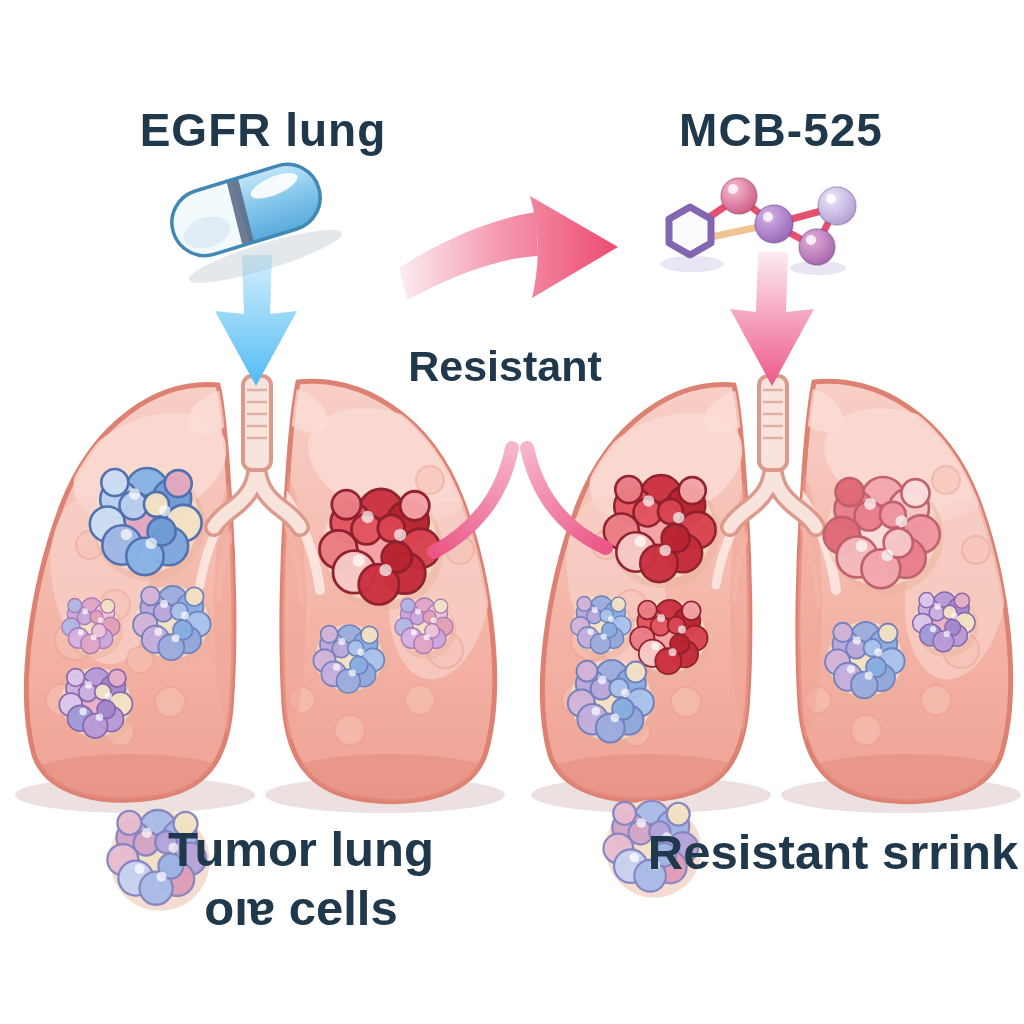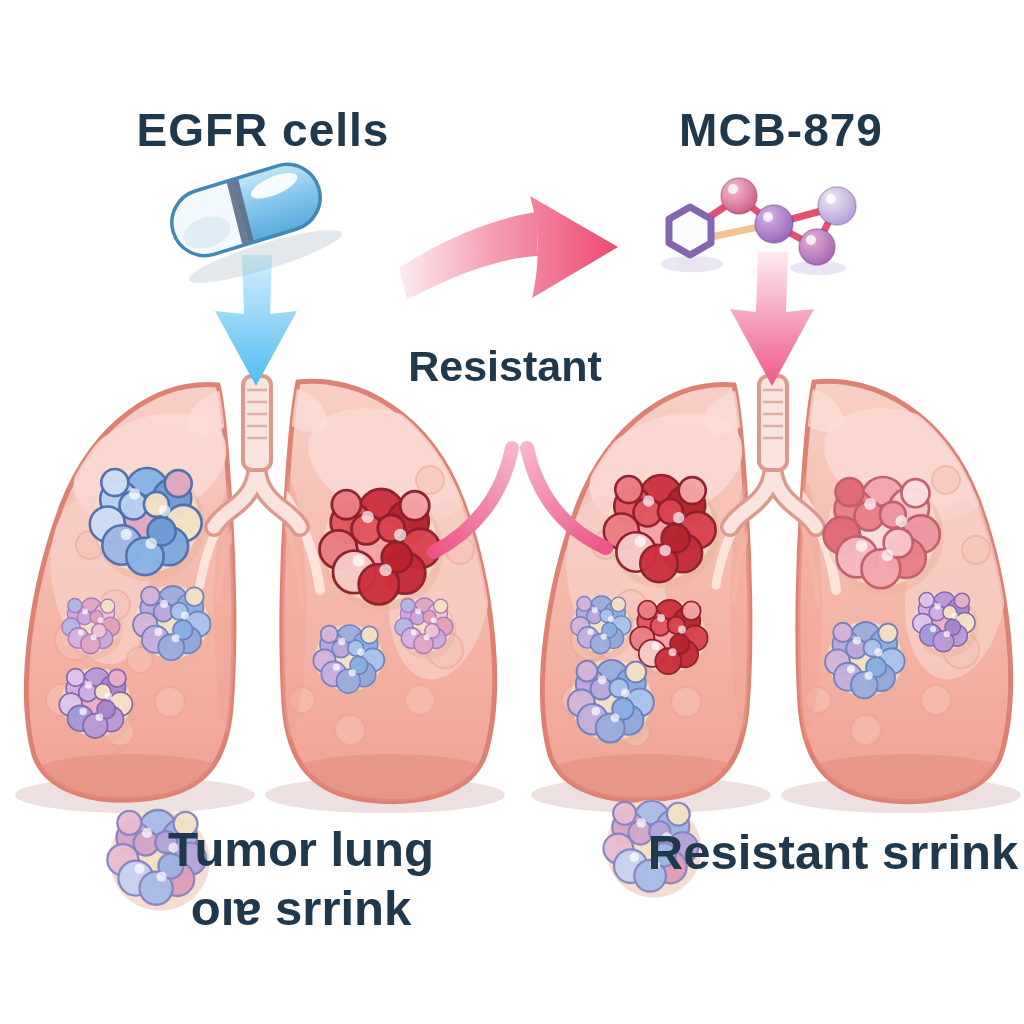--- a/index.html
+++ b/index.html
@@ -539,29 +539,29 @@
   </g>
 
   <g>
     <path d="M 512 448 C 502 498 472 532 434 552" stroke="url(#swooshLGrad)" stroke-width="14" fill="none" stroke-linecap="round"></path>
   </g>
   <g>
     <path d="M 527 448 C 538 498 566 530 606 548" stroke="url(#swooshRGrad)" stroke-width="14" fill="none" stroke-linecap="round"></path>
   </g>
 </svg>
 
-<div class="lbl lbl-top" style="left:263px;top:103px">EGFR cells</div>
-<div class="lbl lbl-top" style="left:781px;top:103px">MCB-879</div>
+<div class="lbl lbl-top" style="left:263px;top:103px">EGFR lung</div>
+<div class="lbl lbl-top" style="left:781px;top:103px">MCB-525</div>
 
 <div class="lbl lbl-center" style="left:505px;top:338px">
   <div>Resistant</div>
 </div>
 
 <div class="lbl lbl-legend" style="left:301px;top:820px">
   <div>Tumor lung</div>
-  <div>oıɐ srrink</div>
+  <div>oıɐ cells</div>
 </div>
 
 <div class="lbl lbl-legend" style="left:833px;top:823px">
   <div>Resistant srrink</div>
 </div>
 
 </div>
 
 </body></html>

